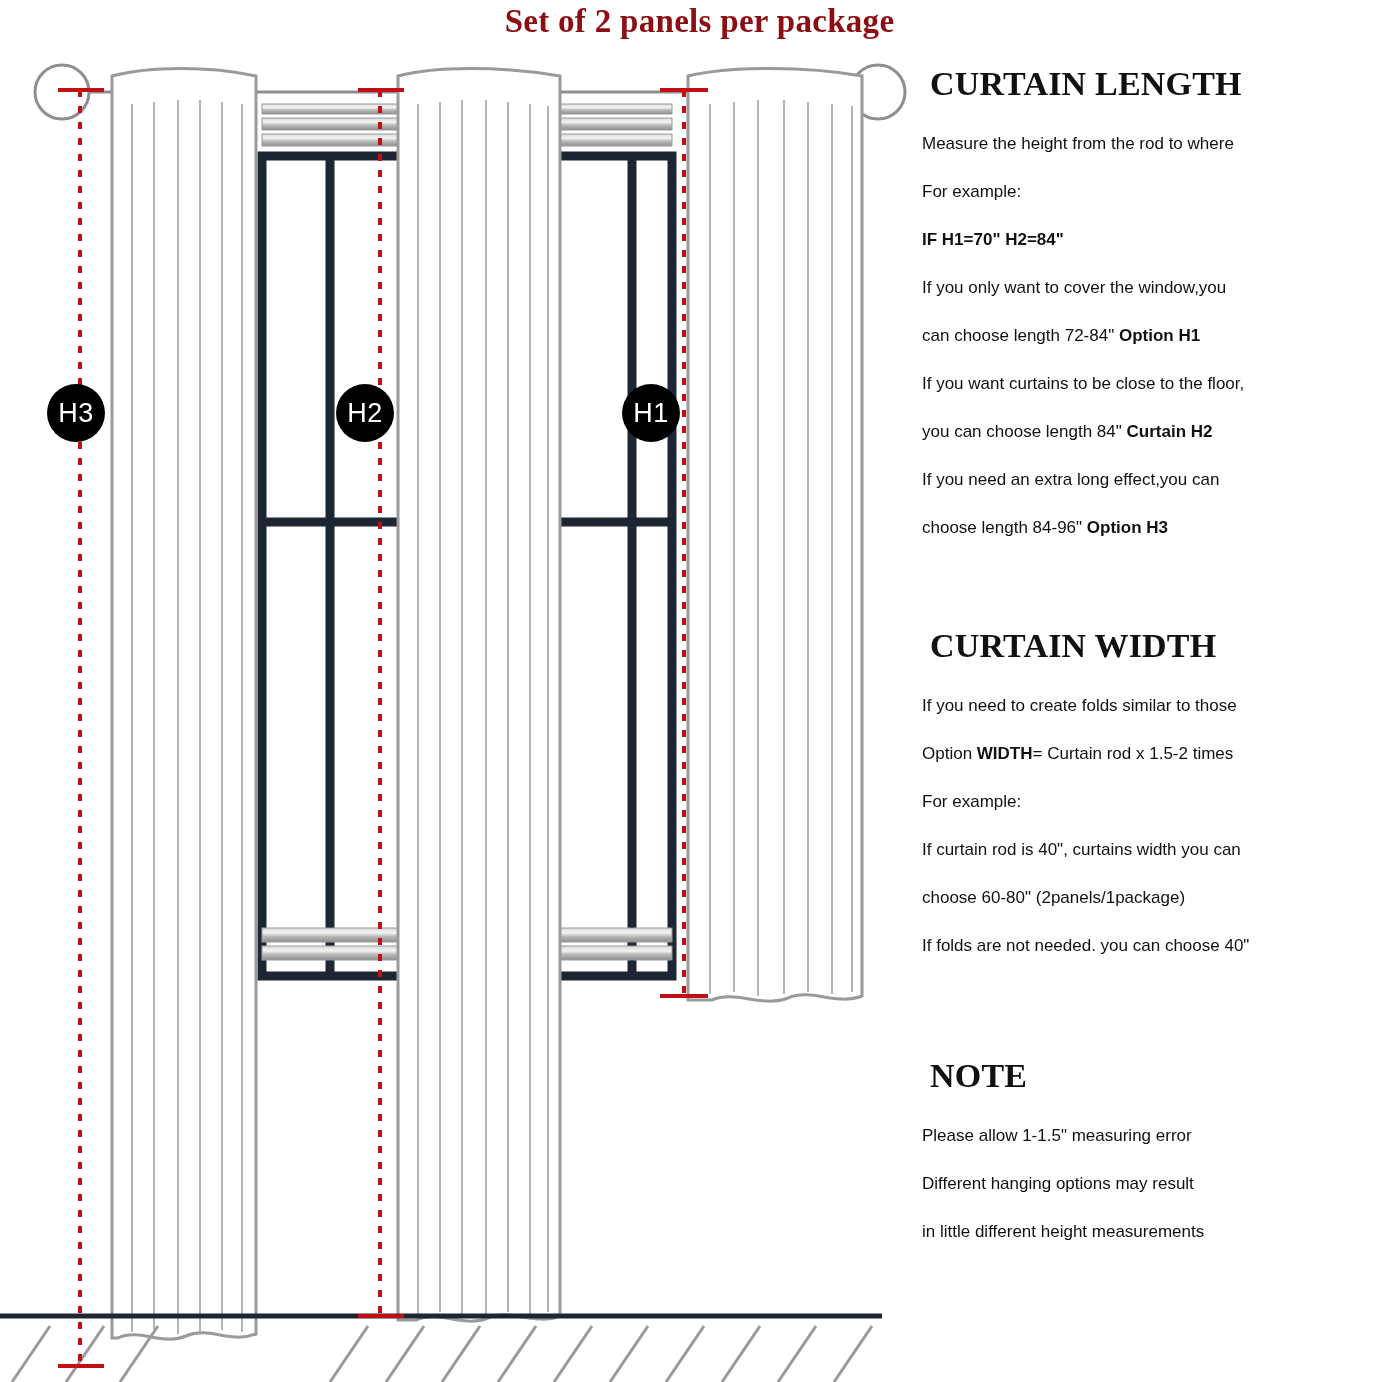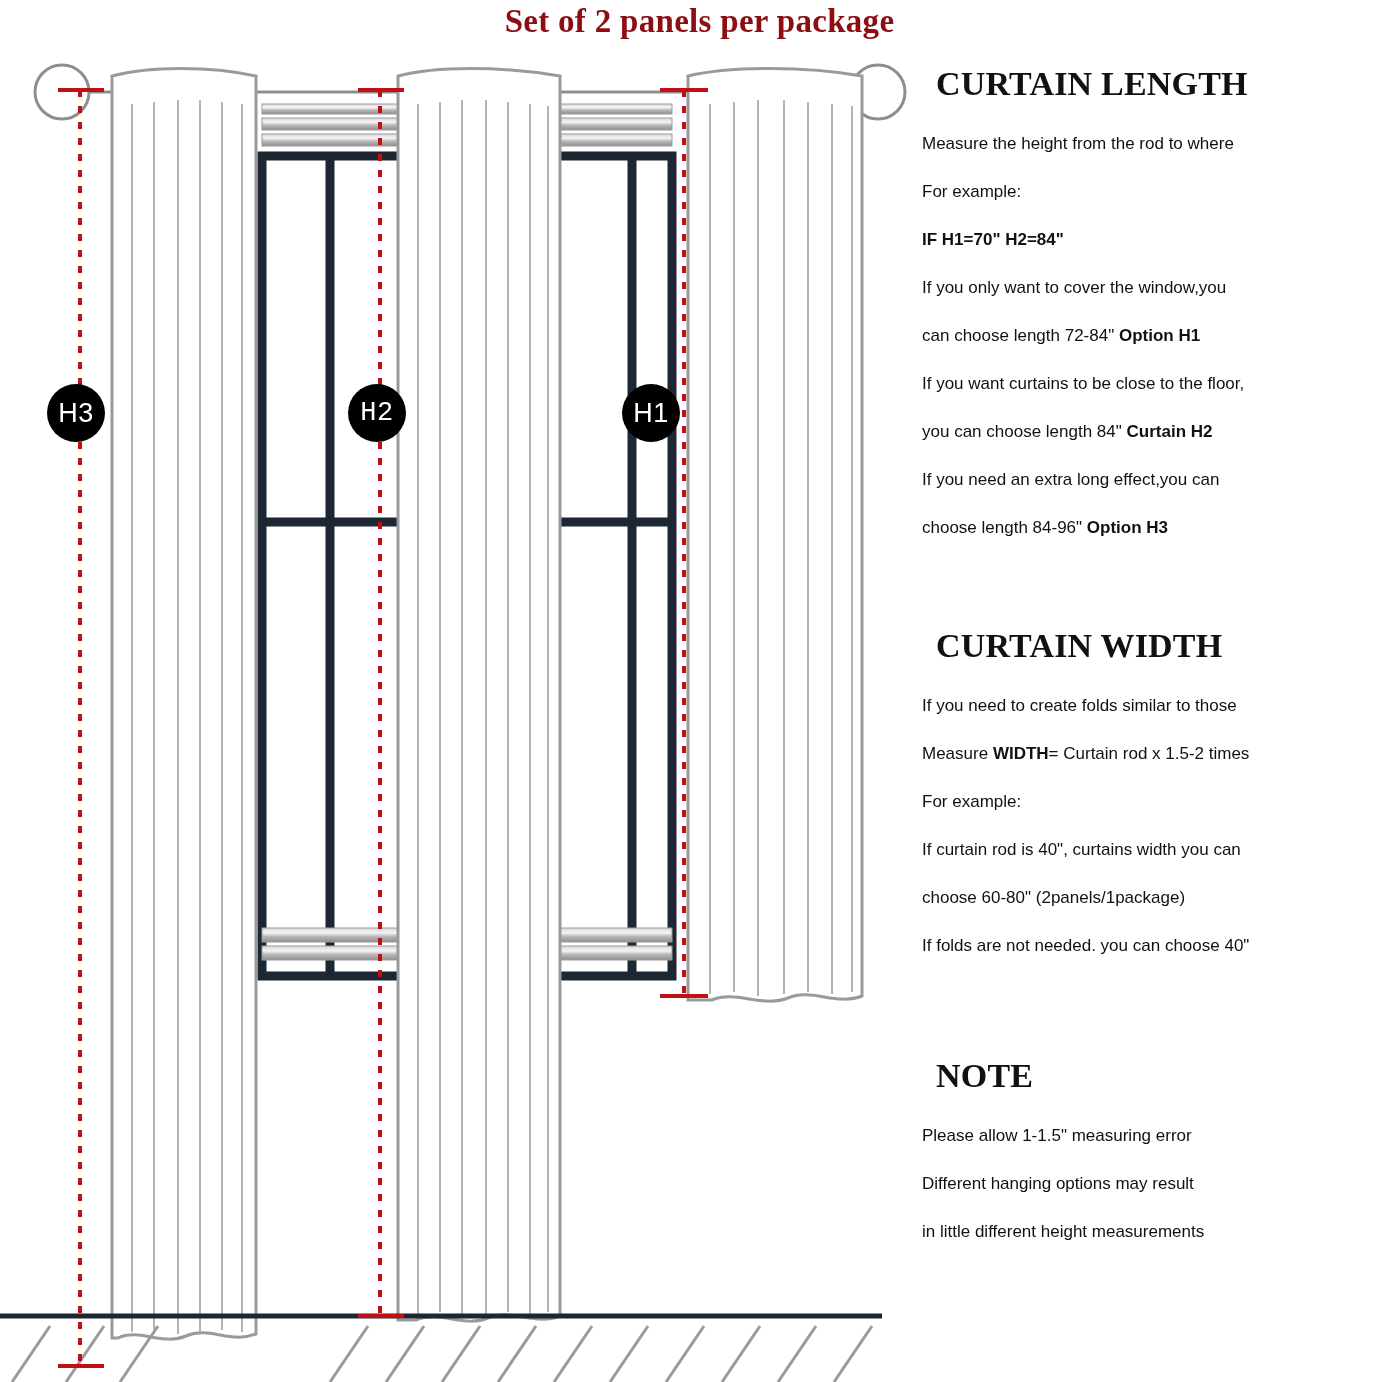--- a/index.html
+++ b/index.html
@@ -49,37 +49,37 @@
     color: #ffffff;
     font-family: "Liberation Sans", sans-serif;
     font-size: 27px;
     font-weight: normal;
     display: flex;
     align-items: center;
     justify-content: center;
     letter-spacing: 0.5px;
   }
   #badge-h3 { left: 47px;  top: 340px; }
-  #badge-h2 { left: 348px; top: 340px; font-family: Liberation Mono, monospace; }
+  #badge-h2 { left: 336px; top: 340px; }
   #badge-h1 { left: 622px; top: 340px; }
 
   
   #text-col {
     position: absolute;
     left: 922px;
     top: 62px;
     width: 470px;
     color: #111111;
   }
   .section-heading {
     font-family: "Liberation Serif", serif;
     font-weight: bold;
     font-size: 34px;
     line-height: 44px;
-    margin: 0 0 14px 14px;
+    margin: 0 0 14px 8px;
     letter-spacing: 0.2px;
   }
   .body-line {
     font-family: Liberation Sans, sans-serif;
     font-size: 17px;
     line-height: 48px;
     white-space: nowrap;
   }
   .bold { font-weight: bold; }
   .block-gap-1 { height: 72px; }
@@ -233,21 +233,21 @@
     <div class="body-line">If you want curtains to be close to the floor,</div>
     <div class="body-line"><span>you can choose length 84" </span><span class="bold">Curtain H2</span></div>
     <div class="body-line">If you need an extra long effect,you can</div>
     <div class="body-line"><span>choose length 84-96" </span><span class="bold">Option H3</span></div>
 
     <div class="block-gap-1"></div>
 
     <div class="section-heading heading-2">CURTAIN WIDTH</div>
 
     <div class="body-line">If you need to create folds similar to those</div>
-    <div class="body-line"><span>Measure </span><span class="bold">WIDTH</span><span>= Curtain rod x 1.5-2 times</span></div>
+    <div class="body-line"><span>Option </span><span class="bold">WIDTH</span><span>= Curtain rod x 1.5-2 times</span></div>
     <div class="body-line">For example:</div>
     <div class="body-line">If curtain rod is 40", curtains width you can</div>
     <div class="body-line">choose 60-80" (2panels/1package)</div>
     <div class="body-line">If folds are not needed. you can choose 40"</div>
 
     <div class="block-gap-2"></div>
 
     <div class="section-heading heading-2">NOTE</div>
     <div class="body-line">Please allow 1-1.5" measuring error</div>
     <div class="body-line">Different hanging options may result</div>

